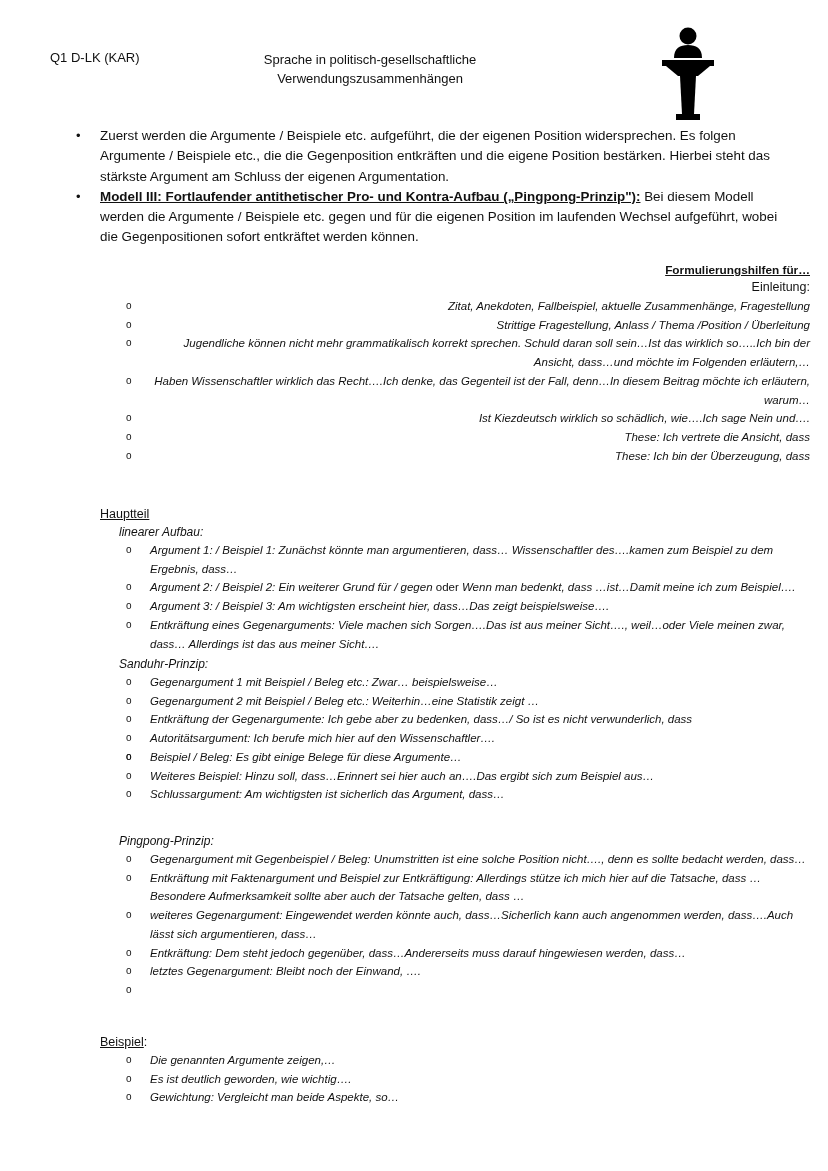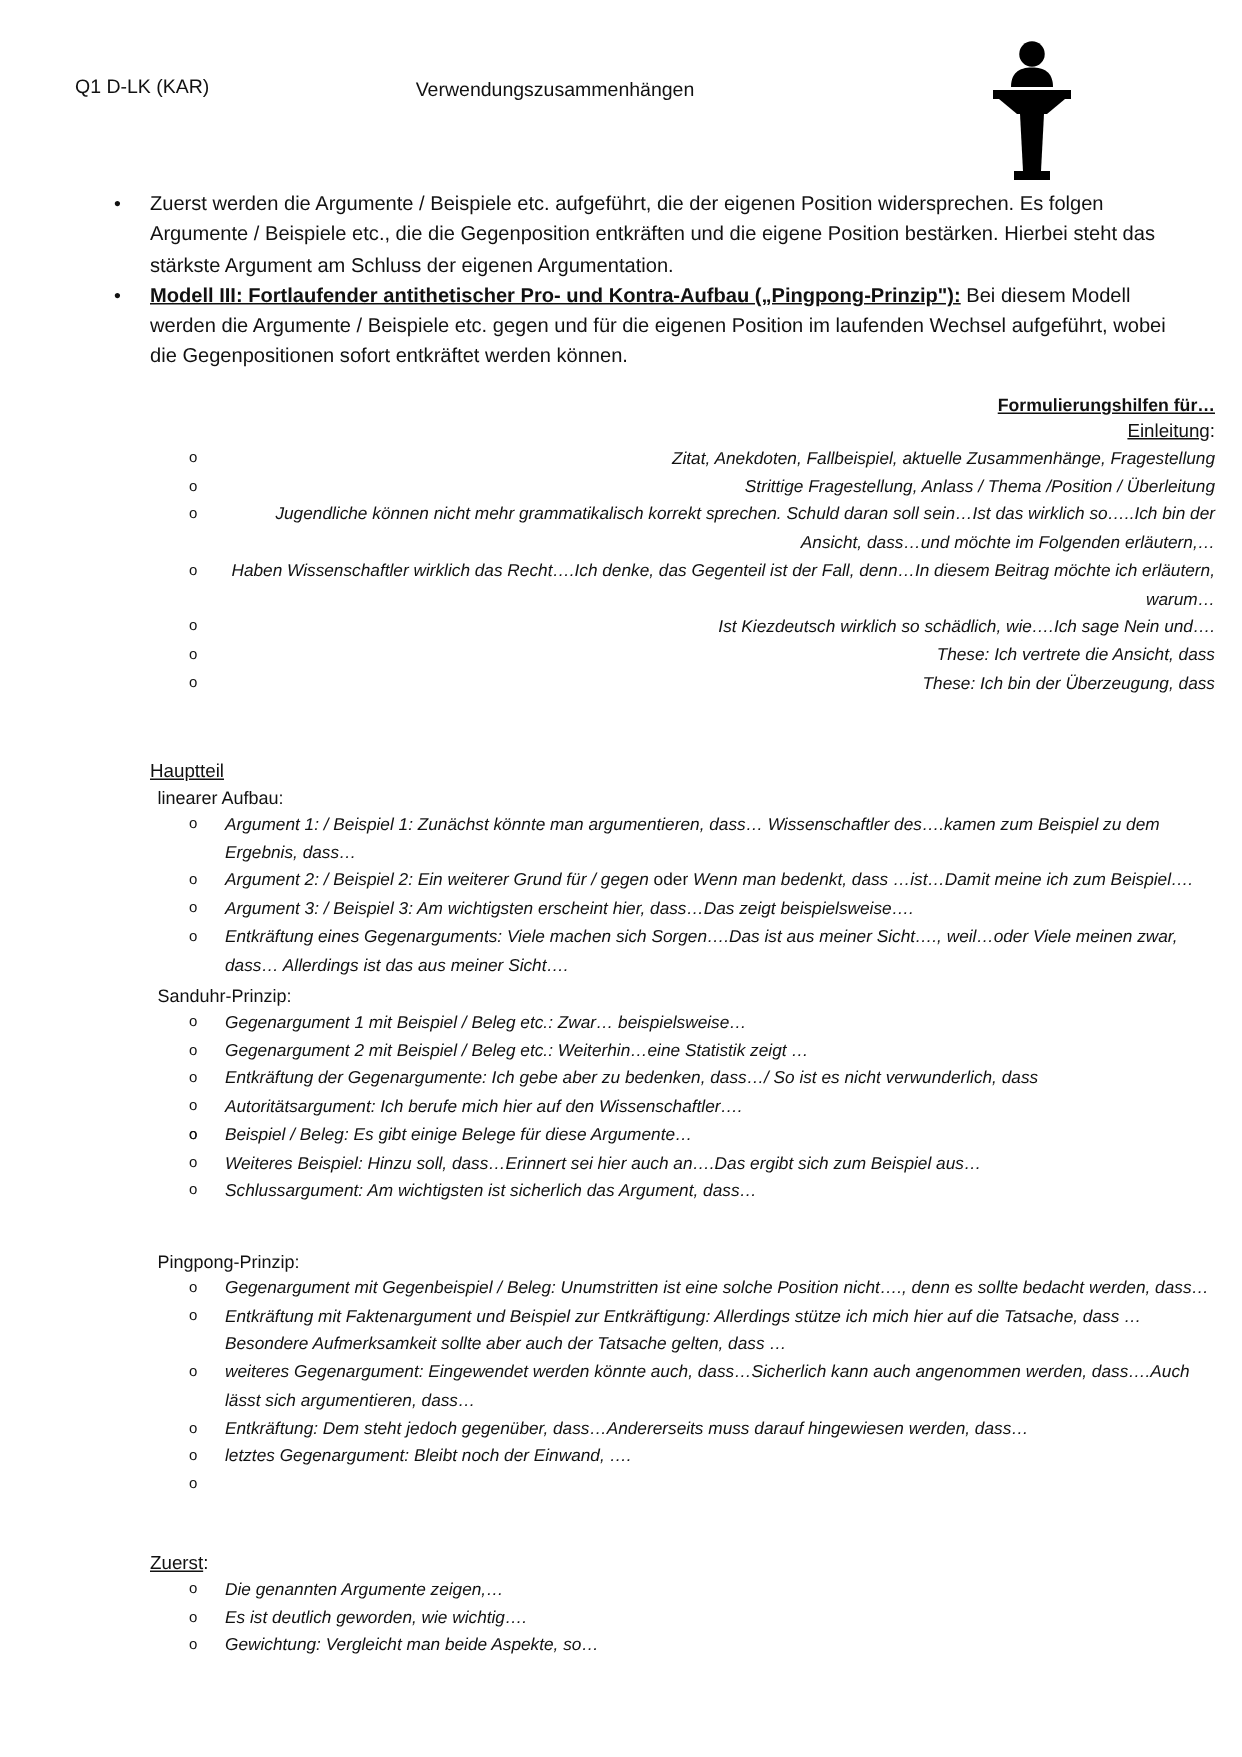--- a/index.html
+++ b/index.html
@@ -32,37 +32,38 @@
     position: absolute; left: 50px; width: 760px;
   }
   .heading-main {
     font-size: 11.8px; font-weight: bold; text-decoration: underline;
   }
   .sub-h {
     font-size: 12.5px; text-decoration: underline; margin-left: 50px;
   }
   .sub-h-plain { font-size: 12.5px; }
   .sub-i {
-    font-size: 12px; margin-left: 55px;
+    font-size: 12px; font-style: italic; margin-left: 69px;
   }
   ul.circ {
     list-style: none; margin: 0; padding: 0; margin-left: 74px;
     font-size: 11.5px; line-height: 18.7px; font-style: italic;
   }
   ul.circ li { position: relative; padding-left: 26px; }
   ul.circ li .circle {
     position: absolute; left: 2px; top: 0; font-style: normal; font-size: 10px;
   }
   .upright { font-style: normal; }
 </style>
 </head>
 <body>
 
 <div class="header-left">Q1 D-LK (KAR)</div>
 <div class="header-center">
+  <div>Sprache in politisch-gesellschaftliche</div>
   <div>Verwendungszusammenhängen</div>
 </div>
 <svg class="podium" viewBox="0 0 52 94">
   <circle cx="26" cy="10" r="8.5" fill="#000"></circle>
   <path d="M12 32 C12 22 18 19 26 19 C34 19 40 22 40 32 Z" fill="#000"></path>
   <rect x="0" y="34" width="52" height="6" fill="#000"></rect>
   <path d="M4 40 L48 40 L36 50 L16 50 Z" fill="#000"></path>
   <path d="M18 50 L34 50 L32 88 L20 88 Z" fill="#000"></path>
   <rect x="14" y="88" width="24" height="6" fill="#000"></rect>
 </svg>
@@ -74,21 +75,21 @@
   </li>
   <li>
     <span class="bullet">•</span>
     <span class="bold-u">Modell III: Fortlaufender antithetischer Pro- und Kontra-Aufbau („Pingpong-Prinzip"):</span><span> Bei diesem Modell werden die Argumente / Beispiele etc. gegen und für die eigenen Position im laufenden Wechsel aufgeführt, wobei die Gegenpositionen sofort entkräftet werden können.</span>
   </li>
 </ul>
 
 <div class="section" style="top:262px;text-align:right;">
   <div class="heading-main" style="line-height:16px;">Formulierungshilfen für…</div>
   <div class="sub-h-plain" style="margin-left:50px; line-height:19px;">
-    <span style="text-decoration:underline;margin-top:12px;">Einleitung</span><span>:</span>
+    <span style="margin-top:12px;">Einleitung</span><span>:</span>
   </div>
   <ul class="circ">
     <li><span class="circle">o</span><span>Zitat, Anekdoten, Fallbeispiel, aktuelle Zusammenhänge, Fragestellung</span></li>
     <li><span class="circle">o</span><span>Strittige Fragestellung, Anlass / Thema /Position / Überleitung</span></li>
     <li><span class="circle">o</span><span>Jugendliche können nicht mehr grammatikalisch korrekt sprechen. Schuld daran soll sein…Ist das wirklich so…..Ich bin der Ansicht, dass…und möchte im Folgenden erläutern,…</span></li>
     <li><span class="circle">o</span><span>Haben Wissenschaftler wirklich das Recht….Ich denke, das Gegenteil ist der Fall, denn…In diesem Beitrag möchte ich erläutern, warum…</span></li>
     <li><span class="circle">o</span><span>Ist Kiezdeutsch wirklich so schädlich, wie….Ich sage Nein und….</span></li>
     <li><span class="circle">o</span><span>These: Ich vertrete die Ansicht, dass</span></li>
     <li><span class="circle">o</span><span>These: Ich bin der Überzeugung, dass</span></li>
   </ul>
@@ -126,20 +127,20 @@
     <li><span class="circle">o</span><span>Entkräftung mit Faktenargument und Beispiel zur Entkräftigung: Allerdings stütze ich mich hier auf die Tatsache, dass …Besondere Aufmerksamkeit sollte aber auch der Tatsache gelten, dass …</span></li>
     <li><span class="circle">o</span><span>weiteres Gegenargument: Eingewendet werden könnte auch, dass…Sicherlich kann auch angenommen werden, dass….Auch lässt sich argumentieren, dass…</span></li>
     <li><span class="circle">o</span><span>Entkräftung: Dem steht jedoch gegenüber, dass…Andererseits muss darauf hingewiesen werden, dass…</span></li>
     <li><span class="circle">o</span><span>letztes Gegenargument:  Bleibt noch der Einwand, ….</span></li>
     <li><span class="circle">o</span></li>
   </ul>
 </div>
 
 <div class="section" style="top:1033px;">
   <div class="sub-h-plain" style="margin-left:50px; line-height:18px;">
-    <span style="text-decoration:underline;">Zuerst</span><span>:</span>
+    <span style="text-decoration:underline;">Beispiel</span><span>:</span>
   </div>
   <ul class="circ">
     <li><span class="circle">o</span><span>Die genannten Argumente zeigen,…</span></li>
     <li><span class="circle">o</span><span>Es ist deutlich geworden, wie wichtig….</span></li>
     <li><span class="circle">o</span><span>Gewichtung: Vergleicht man beide Aspekte, so…</span></li>
   </ul>
 </div>
 
 </body></html>

